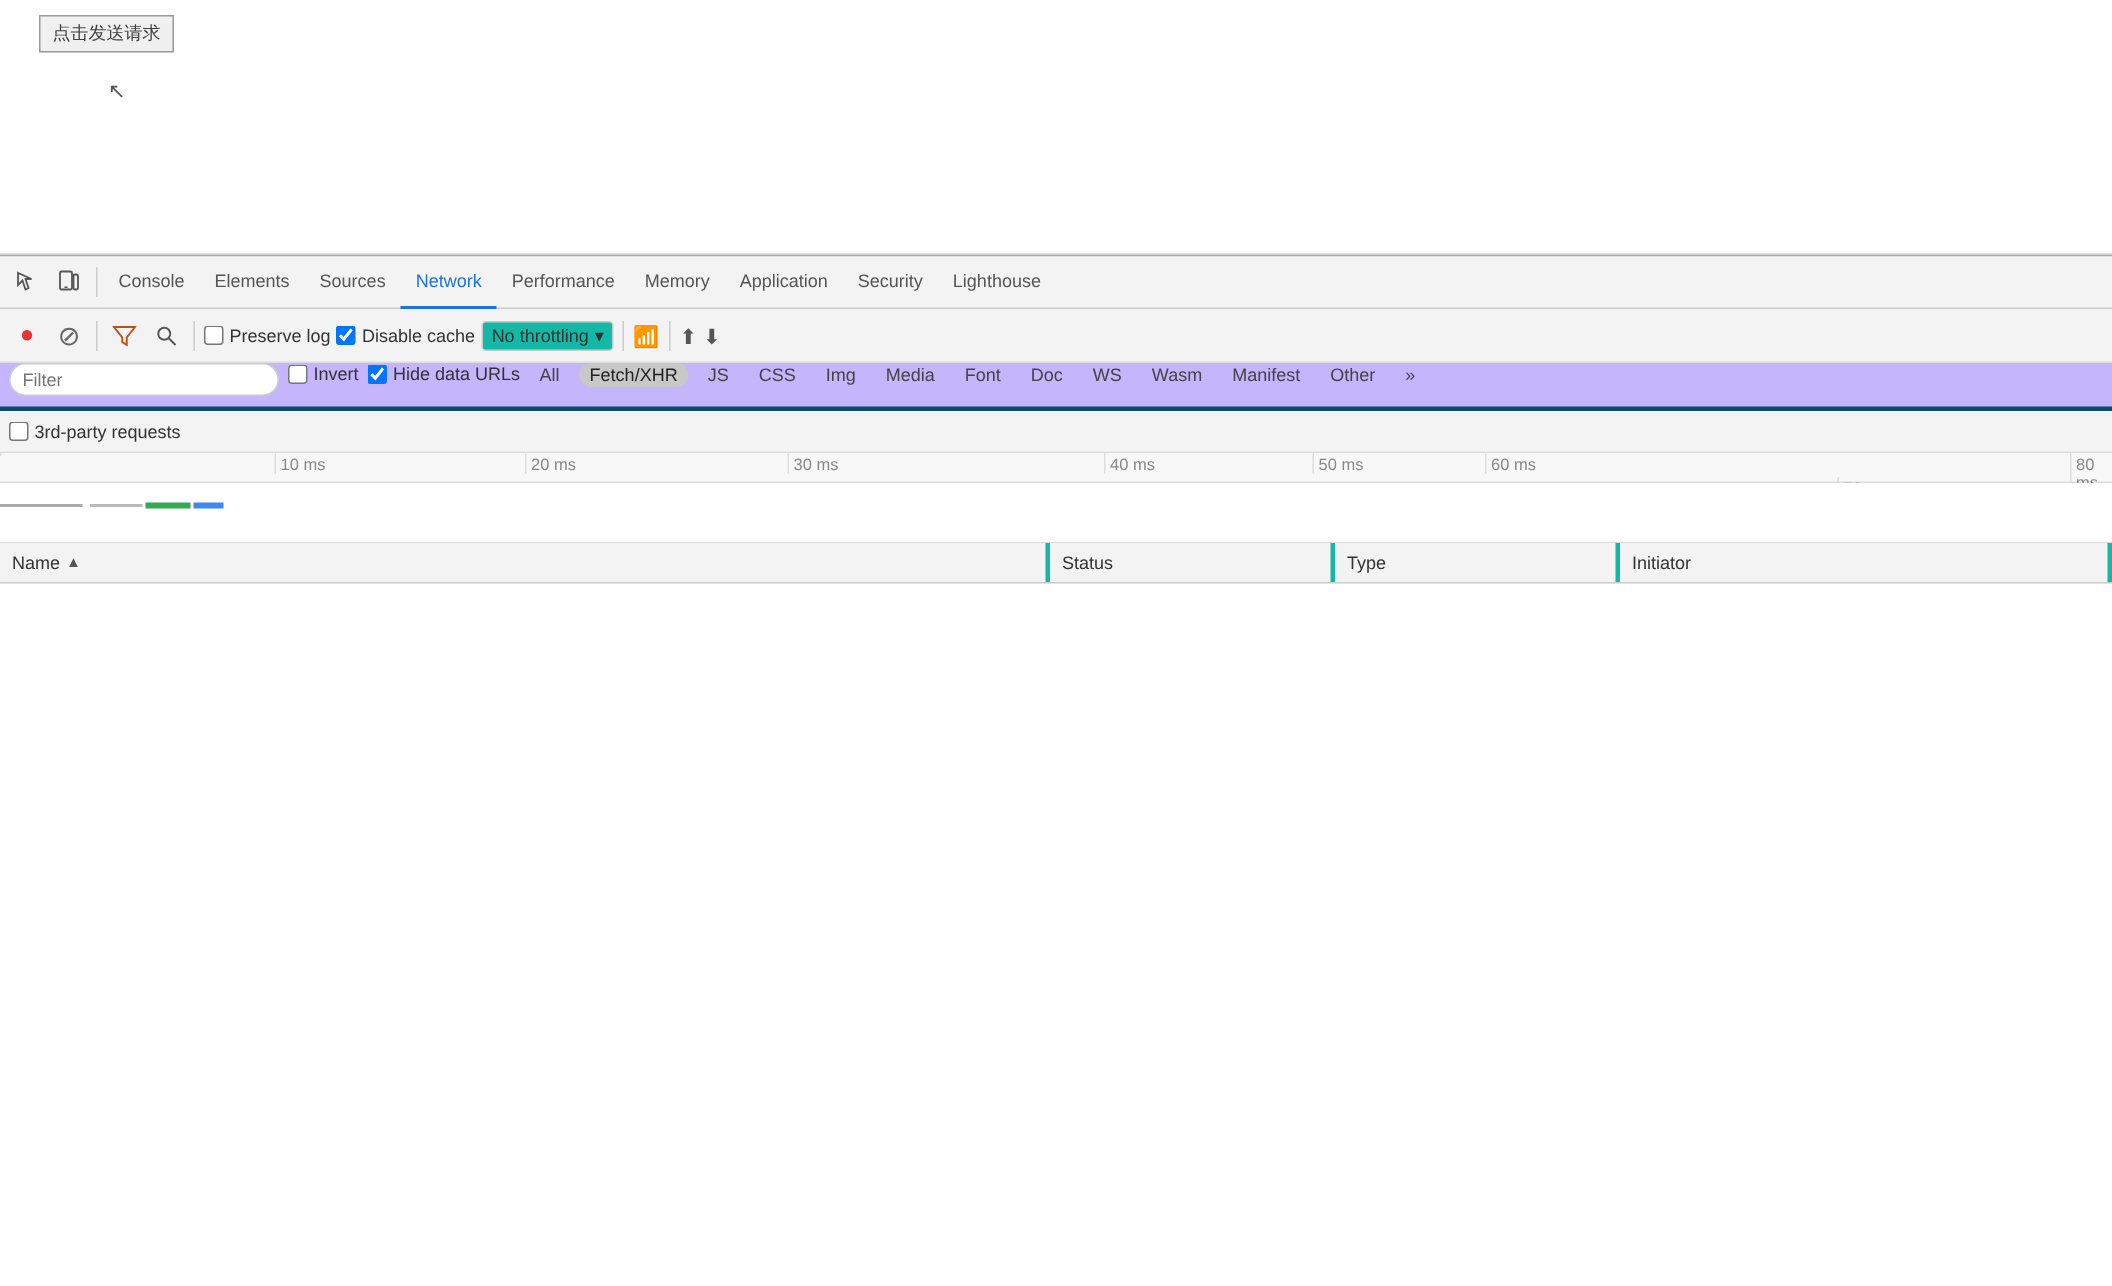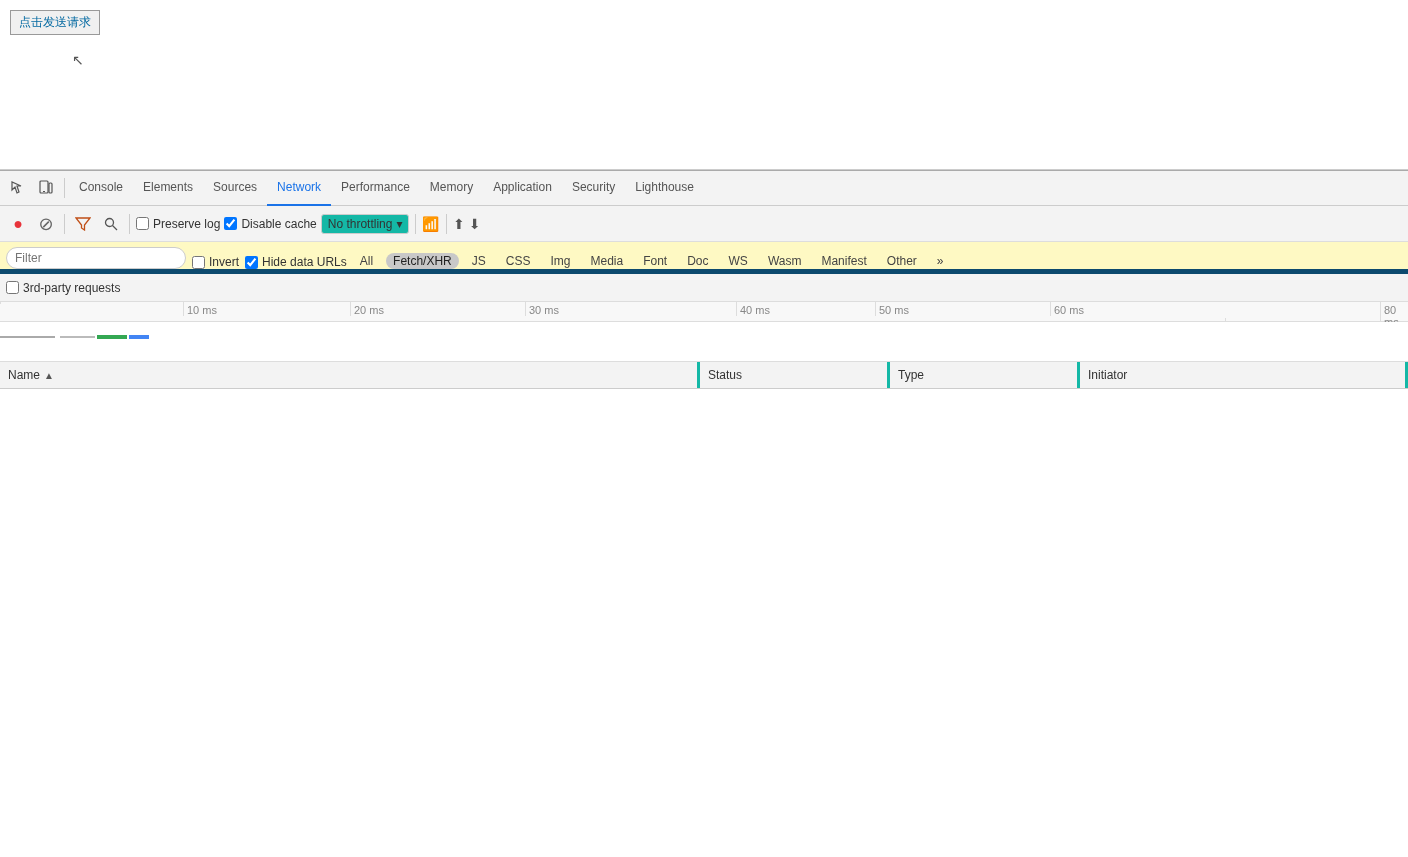--- a/index.html
+++ b/index.html
@@ -12,21 +12,22 @@
       padding: 10px;
       border-bottom: 1px solid #ccc;
       position: relative;
     }
     #send-btn {
       border: 1px solid #999;
       background: #f0f0f0;
       padding: 3px 8px;
       font-size: 12px;
       cursor: pointer;
-      color: #0369a1;
+      color: #404040;
+      margin-left: 16px;
     }
     #cursor {
       position: absolute;
       top: 52px;
       left: 72px;
       font-size: 14px;
       color: #555;
     }
 
     
@@ -127,23 +128,23 @@
       font-size: 12px;
       cursor: pointer;
       gap: 4px;
     }
     .wifi-icon { font-size: 14px; color: #555; }
     .upload-icon, .download-icon { font-size: 14px; color: #555; cursor: pointer; }
 
     
     #filter-bar {
       display: flex;
-      align-items: flex-end;
-      background: #fef9c3;
-      border-bottom: 5px solid #0c4a6e;
+      align-items: flex-start;
+      background: #c4b5fd;
+      border-bottom: 3px solid #0c4a6e;
       height: 32px;
       padding: 0 6px;
       gap: 6px;
     }
     #filter-input {
       width: 180px;
       height: 22px;
       border: 1px solid #ccc;
       border-radius: 11px;
       padding: 0 8px;
@@ -365,21 +366,21 @@
   </div>
 
   <div id="timeline">
     <div id="timeline-ruler" style="position:relative; height:20px; background:#f8f8f8; border-bottom:1px solid #ddd;">
       <span class="ruler-mark" style="left:0px;"></span>
       <span class="ruler-mark" style="left:183px;">10 ms</span>
       <span class="ruler-mark" style="left:350px;">20 ms</span>
       <span class="ruler-mark" style="left:525px;">30 ms</span>
       <span class="ruler-mark" style="left:736px;">40 ms</span>
       <span class="ruler-mark" style="left:875px;">50 ms</span>
-      <span class="ruler-mark" style="left:1050px;">60 ms</span>
+      <span class="ruler-mark" style="left:990px;">60 ms</span>
       <span class="ruler-mark" style="left:1225px;margin-top:16px;">70 ms</span>
       <span class="ruler-mark" style="left:1380px;">80 ms</span>
     </div>
     <div id="timeline-body">
       <div id="timeline-waterfall">
         <div class="wf-gray"></div>
         <div class="wf-gray2"></div>
         <div class="wf-green"></div>
         <div class="wf-blue"></div>
       </div>

